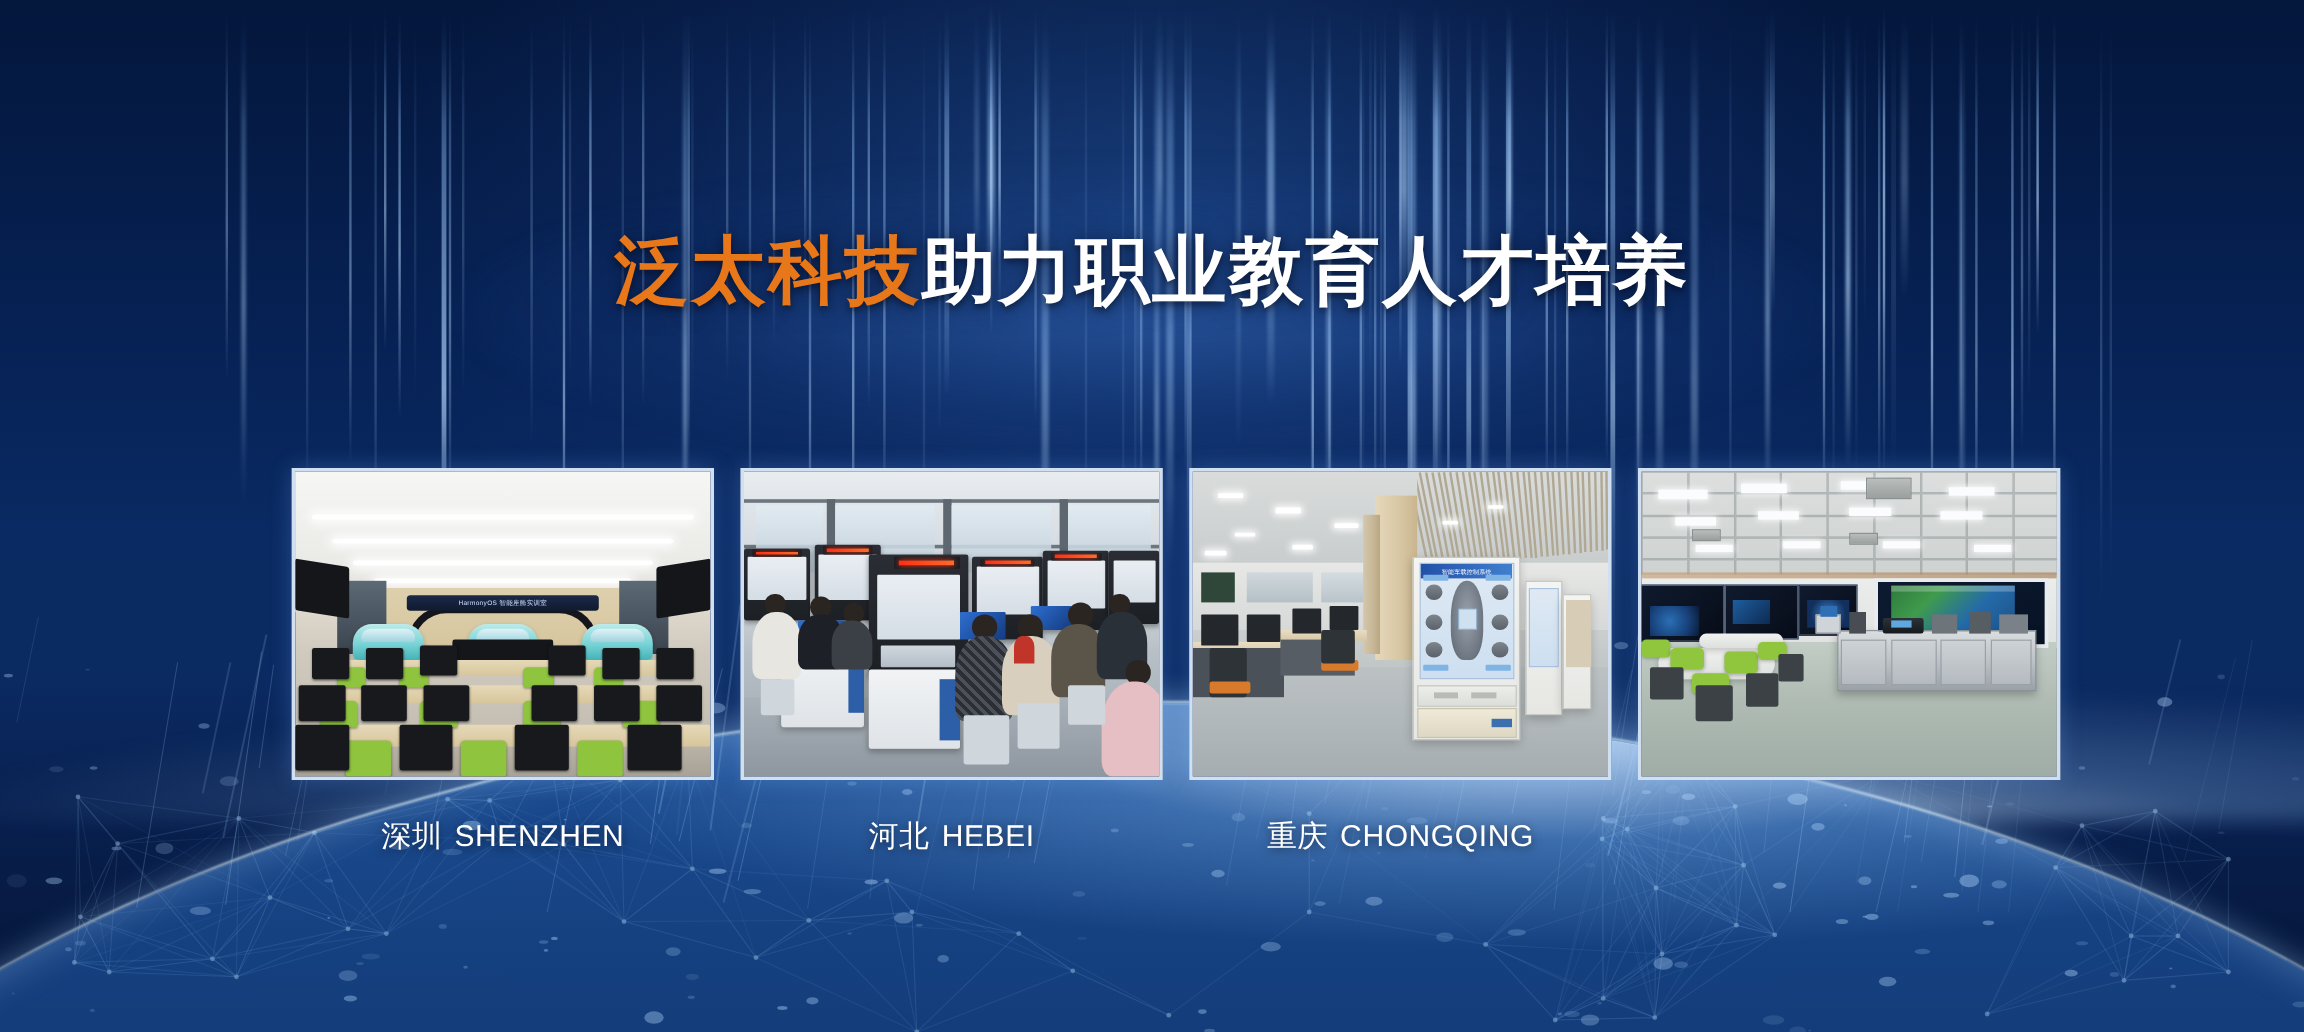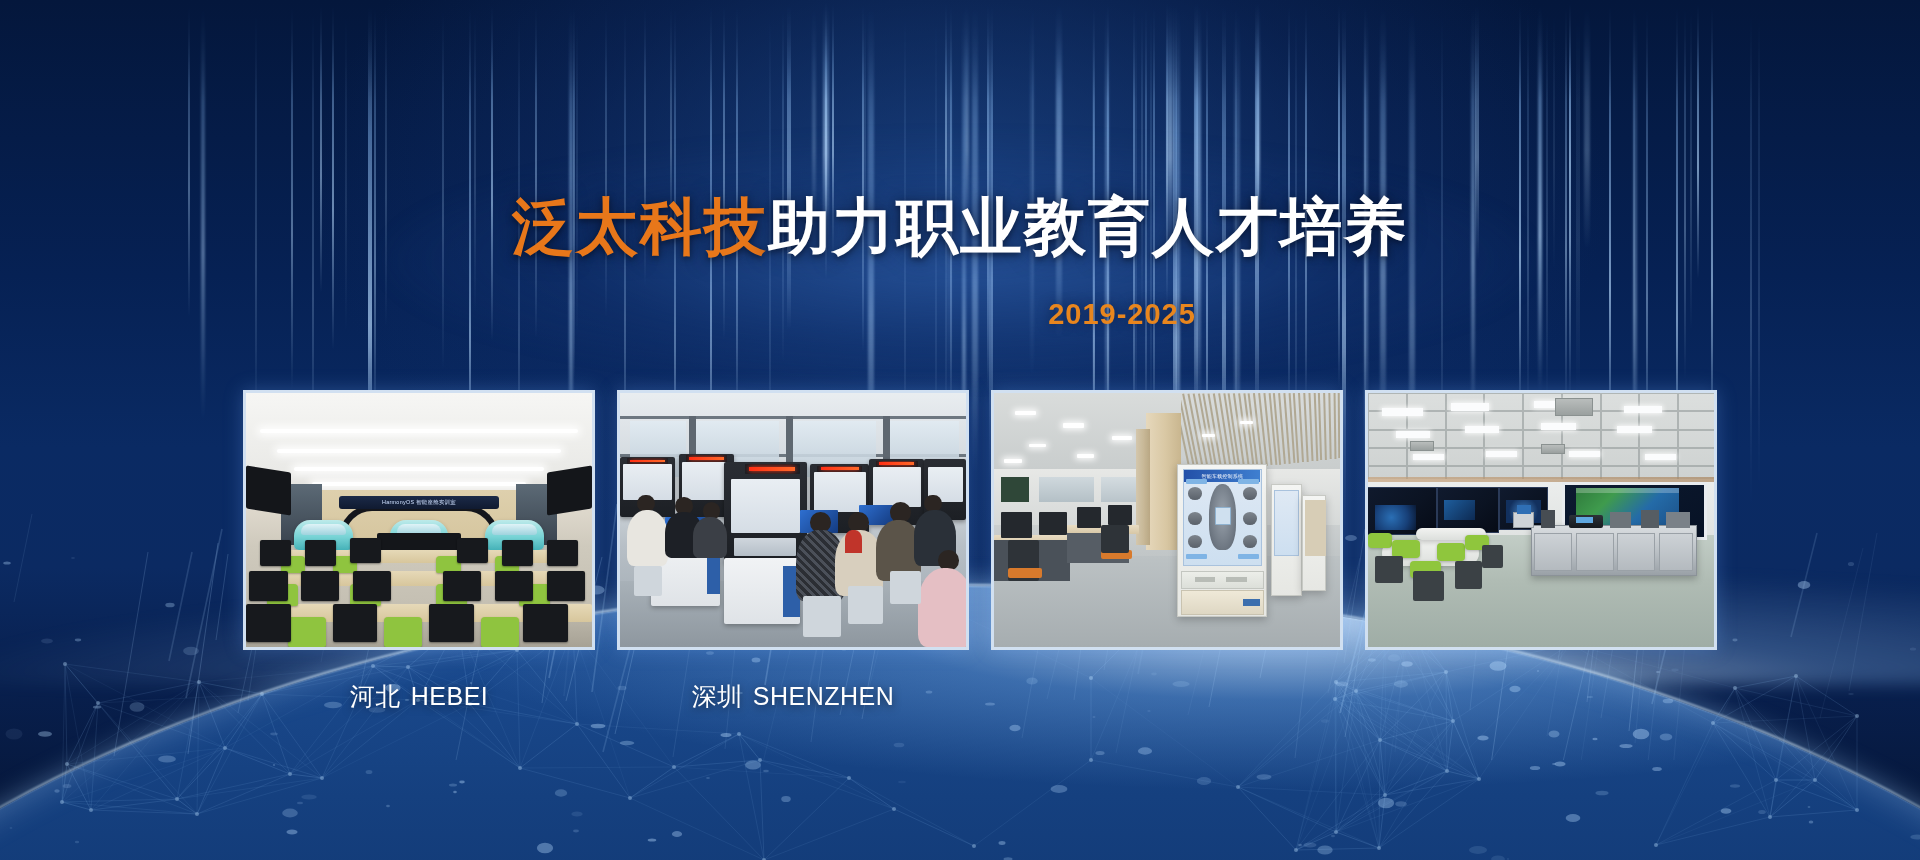--- a/index.html
+++ b/index.html
@@ -309,21 +309,20 @@
       <div class="ray w6 soft" style="left:1255.7px;width:4px;height:267px;opacity:0.77;"></div>
       <div class="ray" style="left:1565.0px;width:2px;height:417px;opacity:0.55;"></div>
     </div>
 
   <div class="headline-glow"></div>
 
   <div class="headline">
     <span class="brand">泛太科技</span><span class="rest">助力职业教育人才培养</span>
   </div>
 
-  <div class="year">2019-2025</div>
 
   <div class="earth-wrap">
     <div class="horizon-glow"></div>
     <div class="earth"></div>
     <div class="earth-rim"></div>
     <svg class="beams" viewBox="0 0 1920 260" preserveAspectRatio="none" id="beams">
         <line x1="792" y1="21" x2="765" y2="185" stroke="rgba(175,215,255,0.52)" stroke-width="1.6"></line>
         <line x1="836" y1="47" x2="808" y2="194" stroke="rgba(175,215,255,0.17)" stroke-width="1.6"></line>
         <line x1="503" y1="30" x2="453" y2="275" stroke="rgba(175,215,255,0.42)" stroke-width="0.8"></line>
         <line x1="1628" y1="56" x2="1601" y2="218" stroke="rgba(175,215,255,0.31)" stroke-width="0.8"></line>
@@ -1206,20 +1205,23 @@
         <div class="p" style="left:50%;top:46%;width:4%;height:7%;background:#474d53;"></div>
         <div class="p" style="left:42%;top:47%;width:6%;height:6%;background:#cfd4d8;border:1px solid #9aa1a7;"></div>
         <div class="p" style="left:43%;top:44%;width:4%;height:3.5%;background:#2f6fb5;"></div>
       </div>
     </div>
 
   </div>
 
   <div class="captions">
     <div class="caption">
+      <span class="cn">深圳</span><span class="en">SHENZHEN</span>
+    </div>
+    <div class="caption">
       <span class="cn">河北</span><span class="en">HEBEI</span>
     </div>
     <div class="caption">
-      <span class="cn">深圳</span><span class="en">SHENZHEN</span>
+      <span class="cn">重庆</span><span class="en">CHONGQING</span>
     </div>
   </div>
 
 </div>
 
 </body></html>

